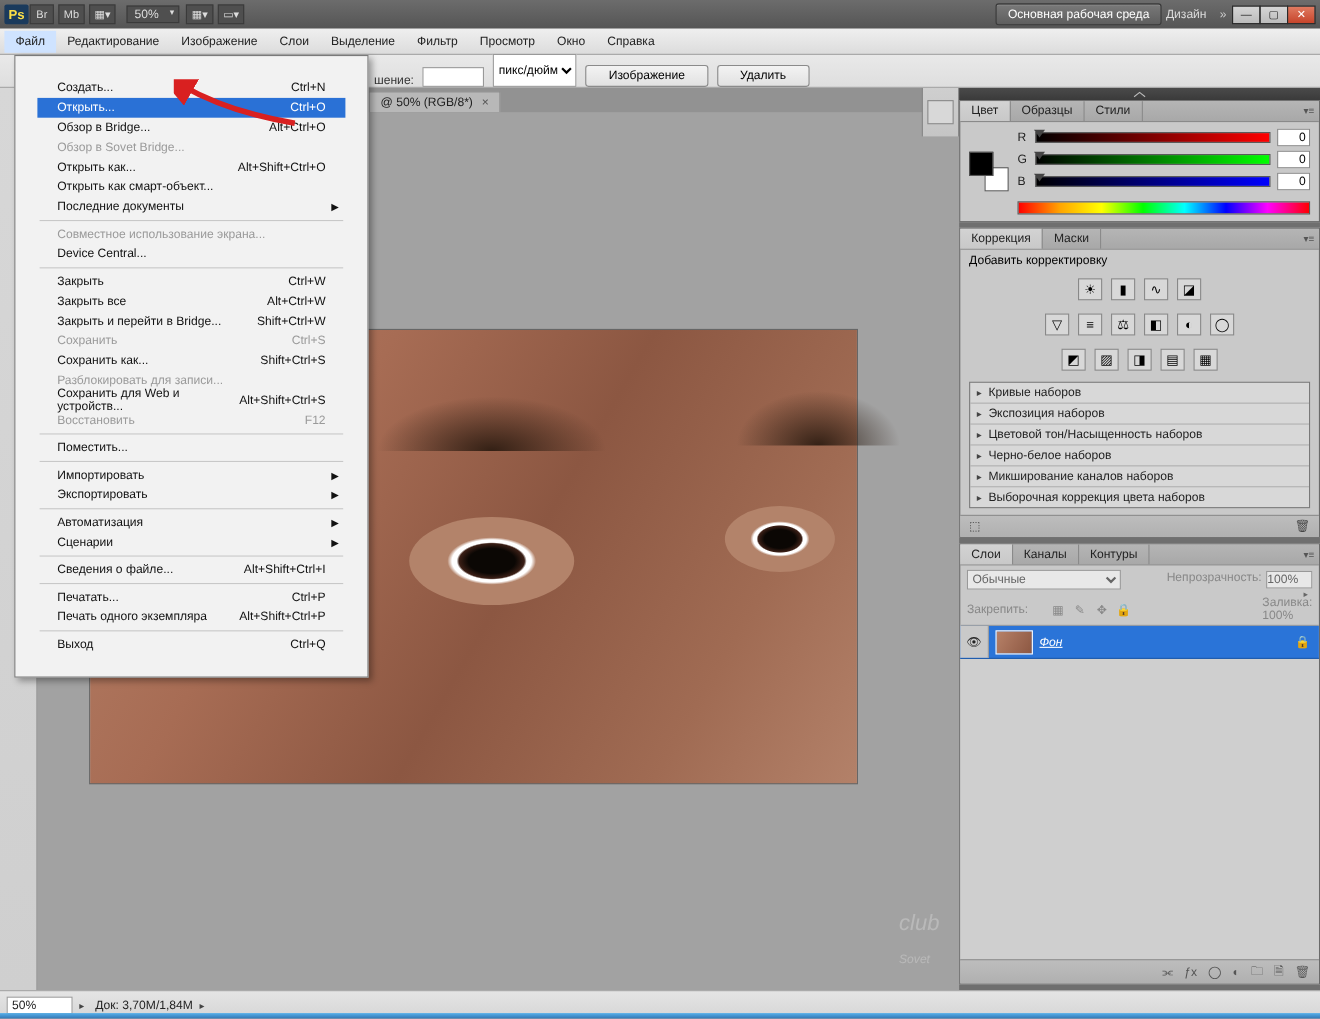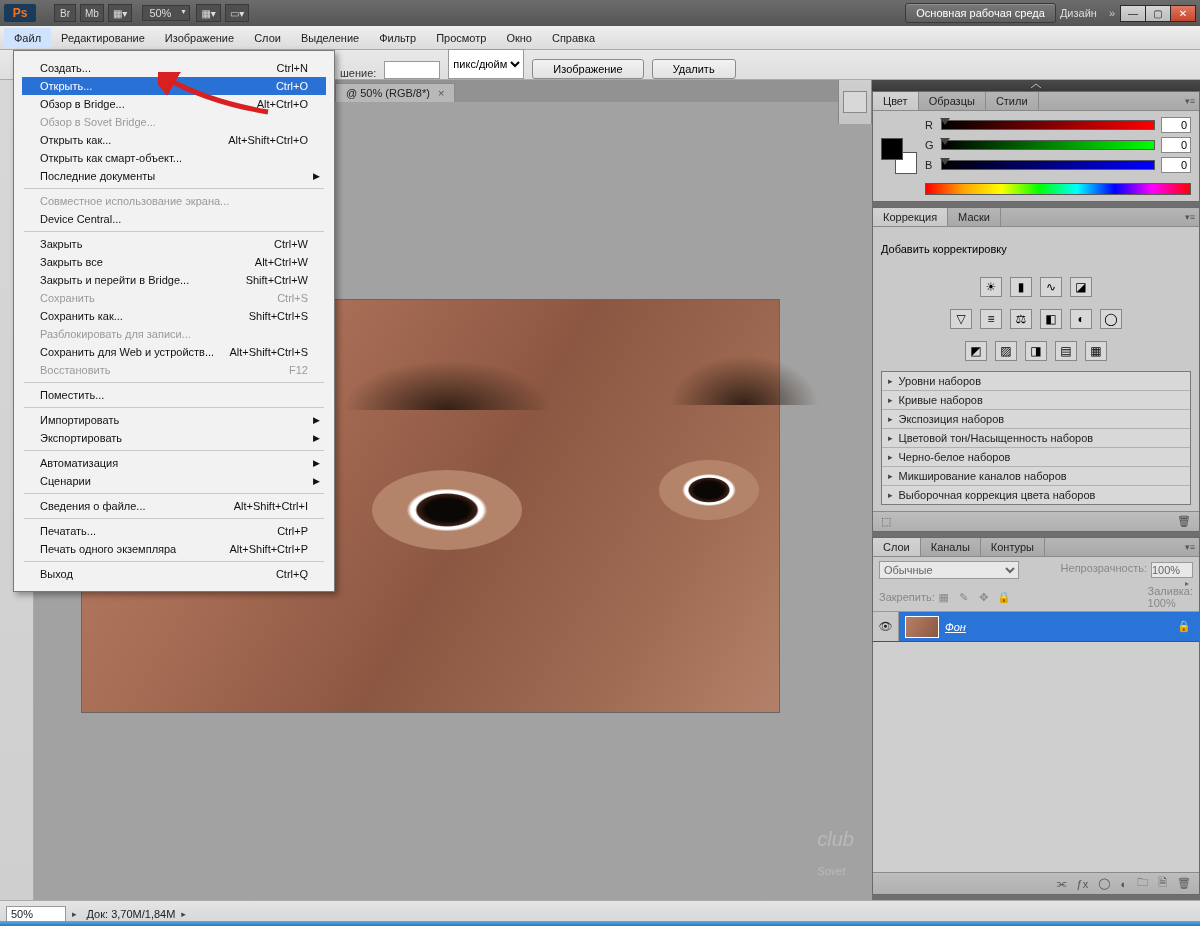--- a/index.html
+++ b/index.html
@@ -1,20 +1,20 @@
 <!DOCTYPE html>
 <html><head>
 <meta charset="utf-8">
 <style>
 * { margin: 0; padding: 0; box-sizing: border-box; font-family: Tahoma, Arial, sans-serif; font-size: 11px; user-select: none; }
 body { background: #929292; width: 1200px; height: 926px; overflow: hidden; position: relative; }
 
 
 .titlebar { height: 26px; background: linear-gradient(#6c6c6c,#555); display: flex; align-items: center; padding: 0 4px; color: #ddd; }
-.titlebar .ps-logo { width: 32px; height: 18px; background: #1a3a5c; color: #f97316; font-weight: bold; display: flex; align-items: center; justify-content: center; font-size: 12px; border-radius: 2px; margin-right: 18px; }
+.titlebar .ps-logo { width: 22px; height: 18px; background: #1a3a5c; color: #fde047; font-weight: bold; display: flex; align-items: center; justify-content: center; font-size: 12px; border-radius: 2px; margin-right: 1px; }
 .titlebar .tool-btn { height: 18px; min-width: 22px; background: #4f4f4f; border: 1px solid #3a3a3a; margin-right: 4px; display: flex; align-items: center; justify-content: center; color: #ddd; font-size: 10px; padding: 0 4px; }
 .titlebar .zoom { margin-left: 6px; background: #4f4f4f; border: 1px solid #3a3a3a; color: #ddd; padding: 1px 18px 1px 6px; position: relative; }
 .titlebar .zoom:after { content: "▾"; position: absolute; right: 4px; font-size: 8px; }
 .titlebar .spacer { flex: 1; }
 .titlebar .ws-btn { background: linear-gradient(#797979,#5e5e5e); border: 1px solid #3a3a3a; padding: 3px 10px; color: #fff; margin-right: 4px; border-radius: 3px; box-shadow: inset 0 1px 0 rgba(255,255,255,.15); }
 .titlebar .ws-label { color: #ddd; margin-right: 6px; }
 .titlebar .chev { color: #ccc; margin: 0 6px; }
 .titlebar .win-btns { display: flex; }
 .titlebar .win-btn { width: 26px; height: 17px; display: flex; align-items: center; justify-content: center; font-size: 10px; border: 1px solid #2a2a2a; background: linear-gradient(#d5d5d5,#bcbcbc); color: #222; margin-left: -1px; }
 .titlebar .win-close { background: linear-gradient(#e07b61,#c6442b); color: #fff; }
@@ -25,21 +25,21 @@
 .menubar .mitem.open { background: #cfe3ff; }
 
 
 .optionsbar { height: 30px; background: linear-gradient(#e9e9e9,#dedede); display: flex; align-items: flex-end; padding-left: 340px; border-bottom: 1px solid #aaa; gap: 8px; }
 .optionsbar .lbl { color: #333; }
 .optionsbar input.txt { width: 56px; height: 18px; border: 1px solid #999; background: #fff; }
 .optionsbar select.sel { height: 30px; border: 1px solid #999; background: #fff; font-size: 11px; }
 .optionsbar .btn { height: 20px; padding: 0 20px; background: linear-gradient(#f3f3f3,#e1e1e1); border: 1px solid #8b8b8b; border-radius: 3px; }
 
 
-.dropdown { position: absolute; left: 13px; top: 50px; width: 322px; background: #f2f2f2; border: 1px solid #7a7a7a; box-shadow: 3px 3px 6px rgba(0,0,0,.35); z-index: 50; padding: 8px; }
+.dropdown { position: absolute; left: 13px; top: 50px; width: 322px; background: #f2f2f2; border: 1px solid #7a7a7a; box-shadow: 3px 3px 6px rgba(0,0,0,.35); z-index: 50; padding: 20px; }
 .dropdown .row { display: flex; align-items: center; height: 18px; padding: 0 18px 0 18px; color: #111; position: relative; }
 .dropdown .row.hl { background: #2a71d6; color: #fff; }
 .dropdown .row.dis { color: #9a9a9a; }
 .dropdown .row .arrow { position: absolute; right: 6px; font-size: 9px; }
 .dropdown .row .sc { margin-left: auto; }
 .dropdown .sep { height: 1px; background: #c8c8c8; margin: 3px 2px; }
 
 
 .red-arrow { position: absolute; left: 158px; top: 72px; z-index: 60; pointer-events: none; }
 
@@ -83,37 +83,37 @@
 .srow .lab { width:10px; color:#222; }
 .srow .track { flex:1; height:10px; border:1px solid #5a5a5a; position:relative; }
 .srow .track.r { background: linear-gradient(to right,#000,#f00); }
 .srow .track.g { background: linear-gradient(to right,#000,#0f0); }
 .srow .track.b { background: linear-gradient(to right,#000,#00f); }
 .srow .track .thumb { position:absolute; left:-2px; top:-3px; width:0; height:0; border-left:5px solid transparent; border-right:5px solid transparent; border-top:7px solid #444; }
 .srow .val { width:30px; height:16px; border:1px solid #888; background:#fff; text-align:right; padding-right:3px; line-height:14px; }
 .hue-strip { height:12px; margin-top:6px; background: linear-gradient(to right,red,orange,yellow,lime,cyan,blue,magenta,red); border:1px solid #5a5a5a; }
 
 
-.adj-header { padding:16px 8px; color:#000; }
+.adj-header { padding:4px 8px; color:#000; }
 .adj-icons { display:flex; justify-content:center; gap:8px; margin:6px 0; }
 .adj-icons .ic { width:22px; height:20px; background:#d8d8d8; border:1px solid #888; display:flex; align-items:center; justify-content:center; font-size:12px; }
 .adj-list { margin: 4px 8px 6px; border:1px solid #7a7a7a; background:#d8d8d8; }
 .adj-list .li { padding:3px 6px; border-bottom:1px solid #b0b0b0; color:#222; display:flex; align-items:center; gap:6px; }
 .adj-list .li:last-child { border-bottom:none; }
 .adj-list .li:before { content:"▸"; font-size:9px; color:#444; }
 .adj-footer { height:20px; background:linear-gradient(#bdbdbd,#b0b0b0); border-top:1px solid #8a8a8a; display:flex; padding:0 8px; align-items:center; justify-content:space-between; color:#444; }
 
 
 .layers-panel { flex:1; display:flex; flex-direction:column; }
 .layers-opts { display:flex; align-items:center; gap:6px; padding:4px 6px; color:#888; }
 .layers-opts select { flex:0 0 140px; height:18px; border:1px solid #999; background:#e8e8e8; color:#666; }
 .layers-opts .grp { margin-left:auto; display:flex; align-items:flex-start; gap:4px; }
 .layers-opts .pct { width:42px; height:16px; border:1px solid #999; background:#e8e8e8; text-align:right; padding-right:12px; position:relative; line-height:14px; color:#666; }
 .layers-opts .pct:after { content:"▸"; position:absolute; right:3px; font-size:8px; }
-.lock-row { display:flex; align-items:center; gap:2px; padding:2px 6px; color:#888; }
+.lock-row { display:flex; align-items:center; gap:20px; padding:2px 6px; color:#888; }
 .lock-row .icons { display:flex; gap:6px; }
 .lock-row .icons span { width:14px; height:14px; display:inline-flex; align-items:center; justify-content:center; }
 .layer-list { flex:1; background:#cfcfcf; border-top:1px solid #9a9a9a; }
 .layer-row { height:30px; display:flex; align-items:center; background:#2a74d8; color:#fff; border-bottom:1px solid #1f5aaa; }
 .layer-row .vis { width:26px; display:flex; align-items:center; justify-content:center; background:#c9c9c9; height:100%; border-right:1px solid #9a9a9a; color:#222; }
 .layer-row .thumb { width:34px; height:22px; margin:0 6px; background:linear-gradient(120deg,#b78168,#8c5742); border:1px solid #fff; }
 .layer-row .lname { flex:1; font-style:italic;text-decoration:underline; }
 .layer-row .lock { margin-right:8px; }
 .layers-footer { height:22px; background:linear-gradient(#bdbdbd,#b0b0b0); border-top:1px solid #8a8a8a; display:flex; align-items:center; justify-content:flex-end; gap:10px; padding:0 8px; color:#555; }
 
@@ -380,21 +380,20 @@
         <div class="ic">◯</div>
     </div>
     <div class="adj-icons">
       <div class="ic">◩</div>
         <div class="ic">▨</div>
         <div class="ic">◨</div>
         <div class="ic">▤</div>
         <div class="ic">▦</div>
     </div>
     <div class="adj-list" id="adj-list">
-        <div class="li">Уровни наборов</div>
         <div class="li">Кривые наборов</div>
         <div class="li">Экспозиция наборов</div>
         <div class="li">Цветовой тон/Насыщенность наборов</div>
         <div class="li">Черно-белое наборов</div>
         <div class="li">Микширование каналов наборов</div>
         <div class="li">Выборочная коррекция цвета наборов</div>
       </div>
     <div class="adj-footer">
         <span>⬚</span>
         <span>🗑</span>

